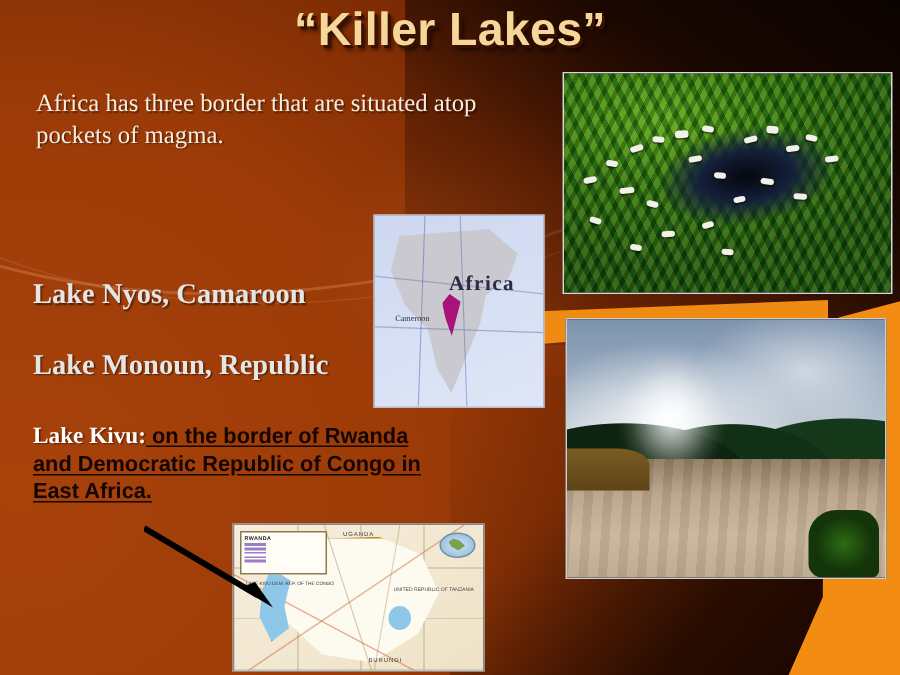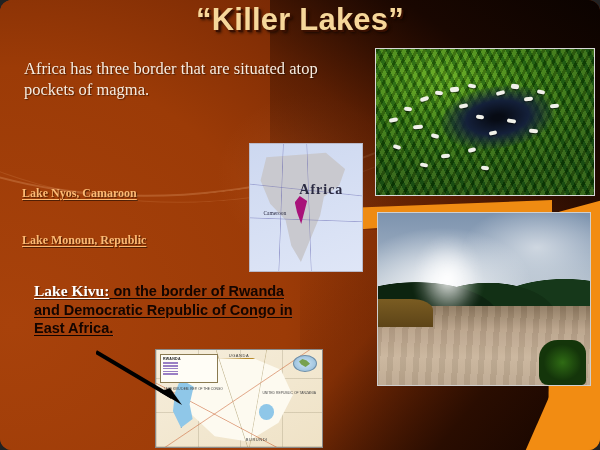--- a/index.html
+++ b/index.html
@@ -2,21 +2,20 @@
 <html><head>
 <meta charset="utf-8">
 <style>
   html,body{margin:0;padding:0;background:#222;}
   #slide{
     position:relative;
     width:600px;height:450px;
     overflow:hidden;
     font-family:"Liberation Serif", serif;
     background:#9d3c08;
-    border-radius:12px;
   }
 
   
   .bg-base{
     position:absolute;inset:0;
     background:
       radial-gradient(120% 150% at 2% 72%, #a8420b 0%, #9c3b07 38%, #782904 62%, #3a1302 82%, #140500 100%);
   }
   .bg-dark-tr{
     position:absolute;top:0;right:0;width:330px;height:230px;
@@ -85,39 +84,36 @@
     position:absolute;left:24px;top:58px;width:320px;
     font-family:"Liberation Serif", serif;
     font-size:16.5px;line-height:21px;
     color:#f7ece0;
     text-shadow:1px 1px 1px rgba(0,0,0,0.45);
   }
 
   .bullet{
     position:absolute;left:22px;
     font-family:"Liberation Serif", serif;
-    font-weight:bold;font-size:12px;
-    color:#fdba74;
-    text-decoration:underline;
+    font-weight:bold;font-size:19px;
+    color:#e5e5e5;
     text-underline-offset:2px;
     text-shadow:1px 1px 1px rgba(0,0,0,0.5);
     white-space:nowrap;
   }
   #b1{top:186px;}
   #b2{top:233px;}
 
   .kivu{
     position:absolute;left:22px;top:282px;width:262px;
     font-family:"Liberation Serif", serif;
     font-weight:bold;font-size:15.5px;line-height:18.5px;
     color:#ffffff;
-    text-decoration:underline;
     text-underline-offset:2px;
     text-shadow:1px 1px 1px rgba(0,0,0,0.5);
-    margin-left:12px;
   }
   .kivu .tail{
     font-family:"Liberation Sans", sans-serif;
     font-weight:bold;font-size:14.5px;
     color:#140500;
     text-shadow:none;
     text-decoration:underline;
   }
 
   

